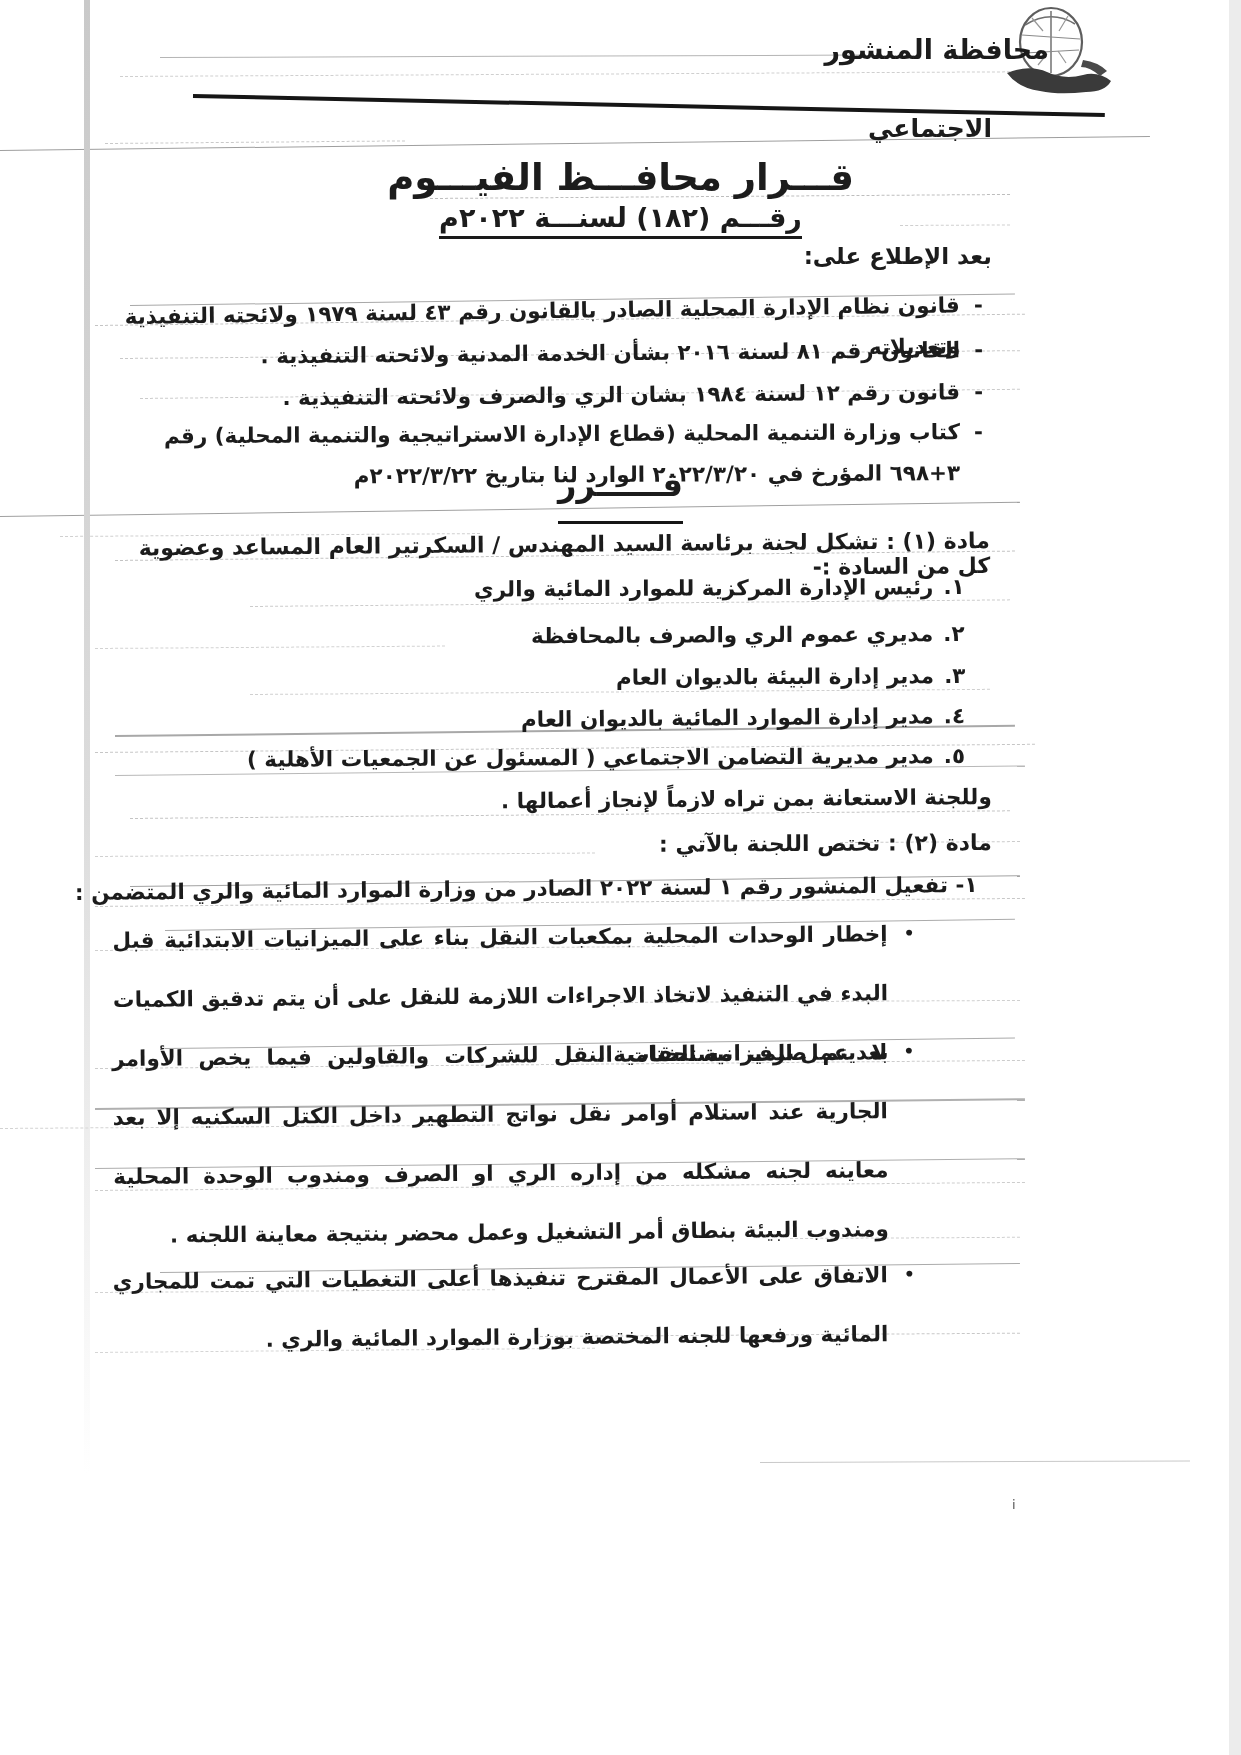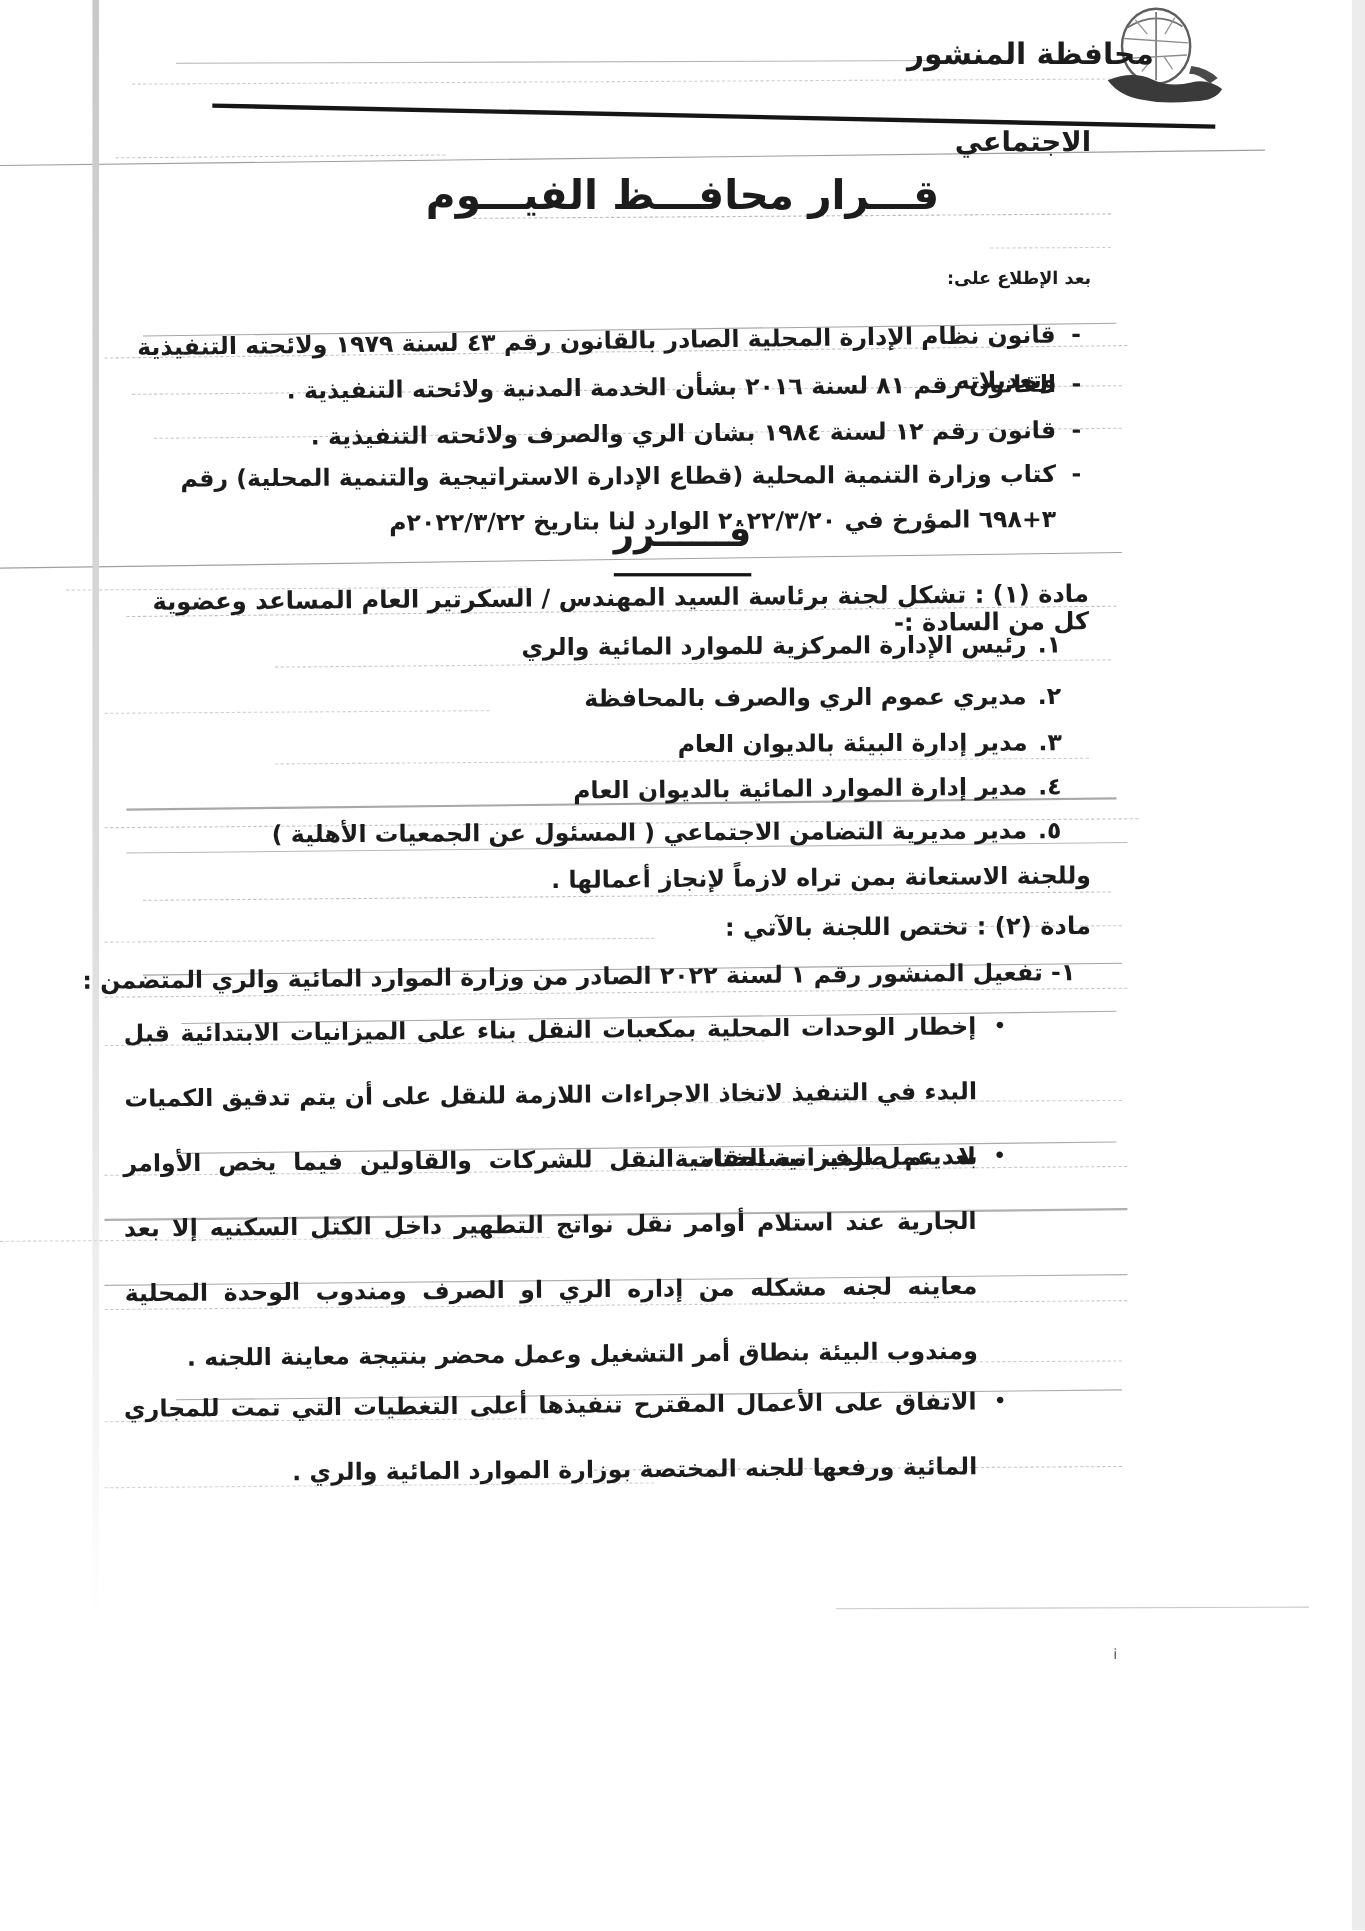--- a/index.html
+++ b/index.html
@@ -11,21 +11,21 @@
   .edge-right{position:absolute;right:0;top:0;width:12px;height:100%;background:#ececec;}
   
   .seal{position:absolute;left:995px;top:5px;width:135px;height:102px;}
   .org{position:absolute;right:192px;top:34px;font-size:27px;white-space:nowrap;}
   .rule{position:absolute;left:193px;top:94px;width:912px;height:4px;background:#161616;
         transform:rotate(1.2deg);transform-origin:left center;}
   .gov{position:absolute;right:249px;top:114px;font-size:25px;}
   .t1{position:absolute;left:0;width:100%;top:156px;text-align:center;font-size:37px;}
   .t2{position:absolute;left:0;width:100%;top:202px;text-align:center;font-size:27px;}
   .u2{border-bottom:3px solid #1a1a1a;padding-bottom:3px;}
-  .preh{position:absolute;right:249px;top:243px;font-size:16px;}
+  .preh{position:absolute;right:249px;top:243px;font-size:23px;}
   .pitem{position:absolute;right:258px;width:862px;display:flex;gap:14px;
          font-size:21.5px;line-height:41px;align-items:flex-start;}
   .pitem .dash{flex:0 0 auto;}
   .pitem p{margin:0;flex:1;}
   .p1{top:284px}.p2{top:329px}.p3{top:371px}.p4{top:411px}
   .qarrar{position:absolute;left:0;width:100%;top:466px;text-align:center;font-size:32px;}
   .uq{border-bottom:3px solid #161616;padding-bottom:17px;}
   .m1h{position:absolute;right:251px;top:528px;width:885px;font-size:22px;}
   .member{position:absolute;right:276px;font-size:21.5px;display:flex;gap:10px;white-space:nowrap;}
   .mm1{top:574px}.mm2{top:621px}.mm3{top:663px}.mm4{top:703px}.mm5{top:743px}
@@ -103,20 +103,23 @@
       <path d="M37 13 l11 13 M73 11 l-9 15 M43 60 l9 -11 M71 58 l-8 -12" stroke="#979797" stroke-width="1.2" fill="none"></path>
       <path d="M12 68 q22 -9 40 -1 q17 8 36 3 q15 -4 28 6 q-6 11 -25 11 q-27 3 -46 -1 q-22 -3 -33 -18 z" fill="#3a3a3a"></path>
       <path d="M88 55 q15 2 24 11 l-7 5 q-10 -9 -19 -9 z" fill="#4a4a4a"></path>
     </svg>
   </div>
   <div class="org">محافظة المنشور</div>
   <div class="rule"></div>
   <div class="gov">الاجتماعي</div>
 
   <div class="t1">قـــرار محافـــظ الفيـــوم</div>
+  <div class="t2">
+    <span class="u2">رقـــم (١٨٢) لسنـــة ٢٠٢٢م</span>
+  </div>
 
   <div class="preh">بعد الإطلاع على:</div>
 
   <div class="pitem p1 t8">
     <span class="dash">-</span>
     <p>قانون نظام الإدارة المحلية الصادر بالقانون رقم ٤٣ لسنة ١٩٧٩ ولائحته التنفيذية وتعديلاته .</p>
   </div>
   <div class="pitem p2 t5">
     <span class="dash">-</span>
     <p>القانون رقم ٨١ لسنة ٢٠١٦ بشأن الخدمة المدنية ولائحته التنفيذية .</p>

